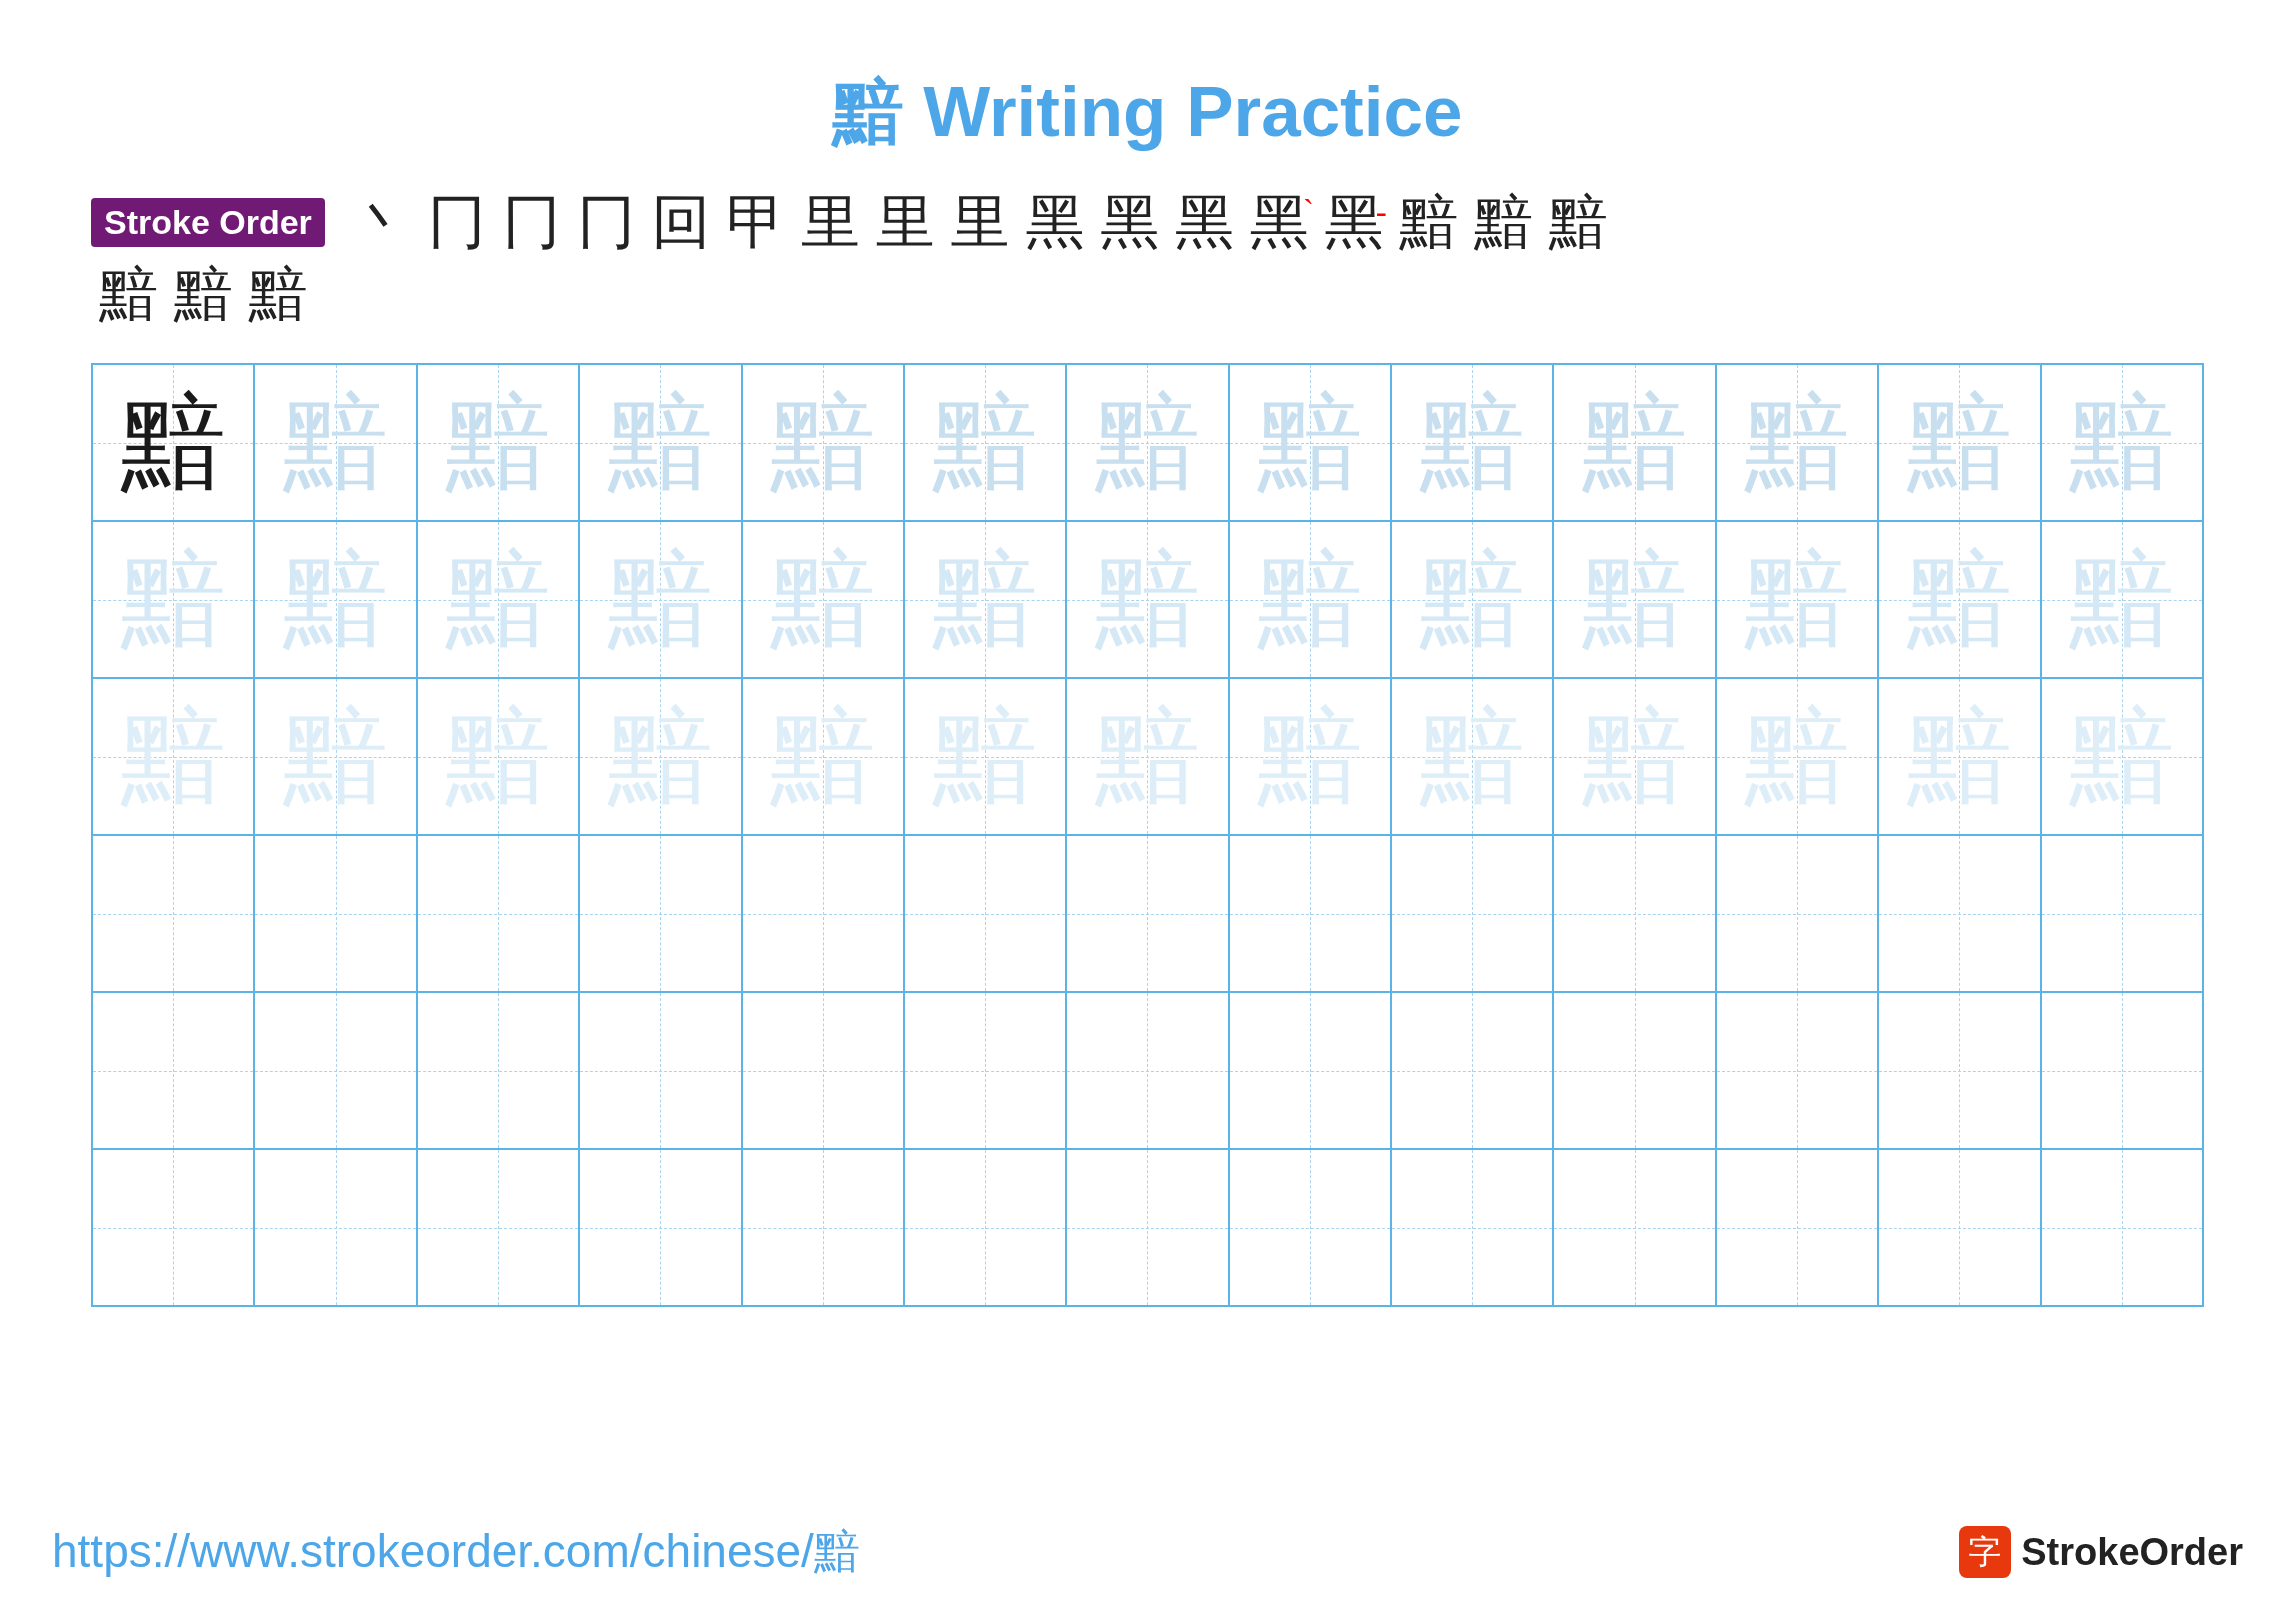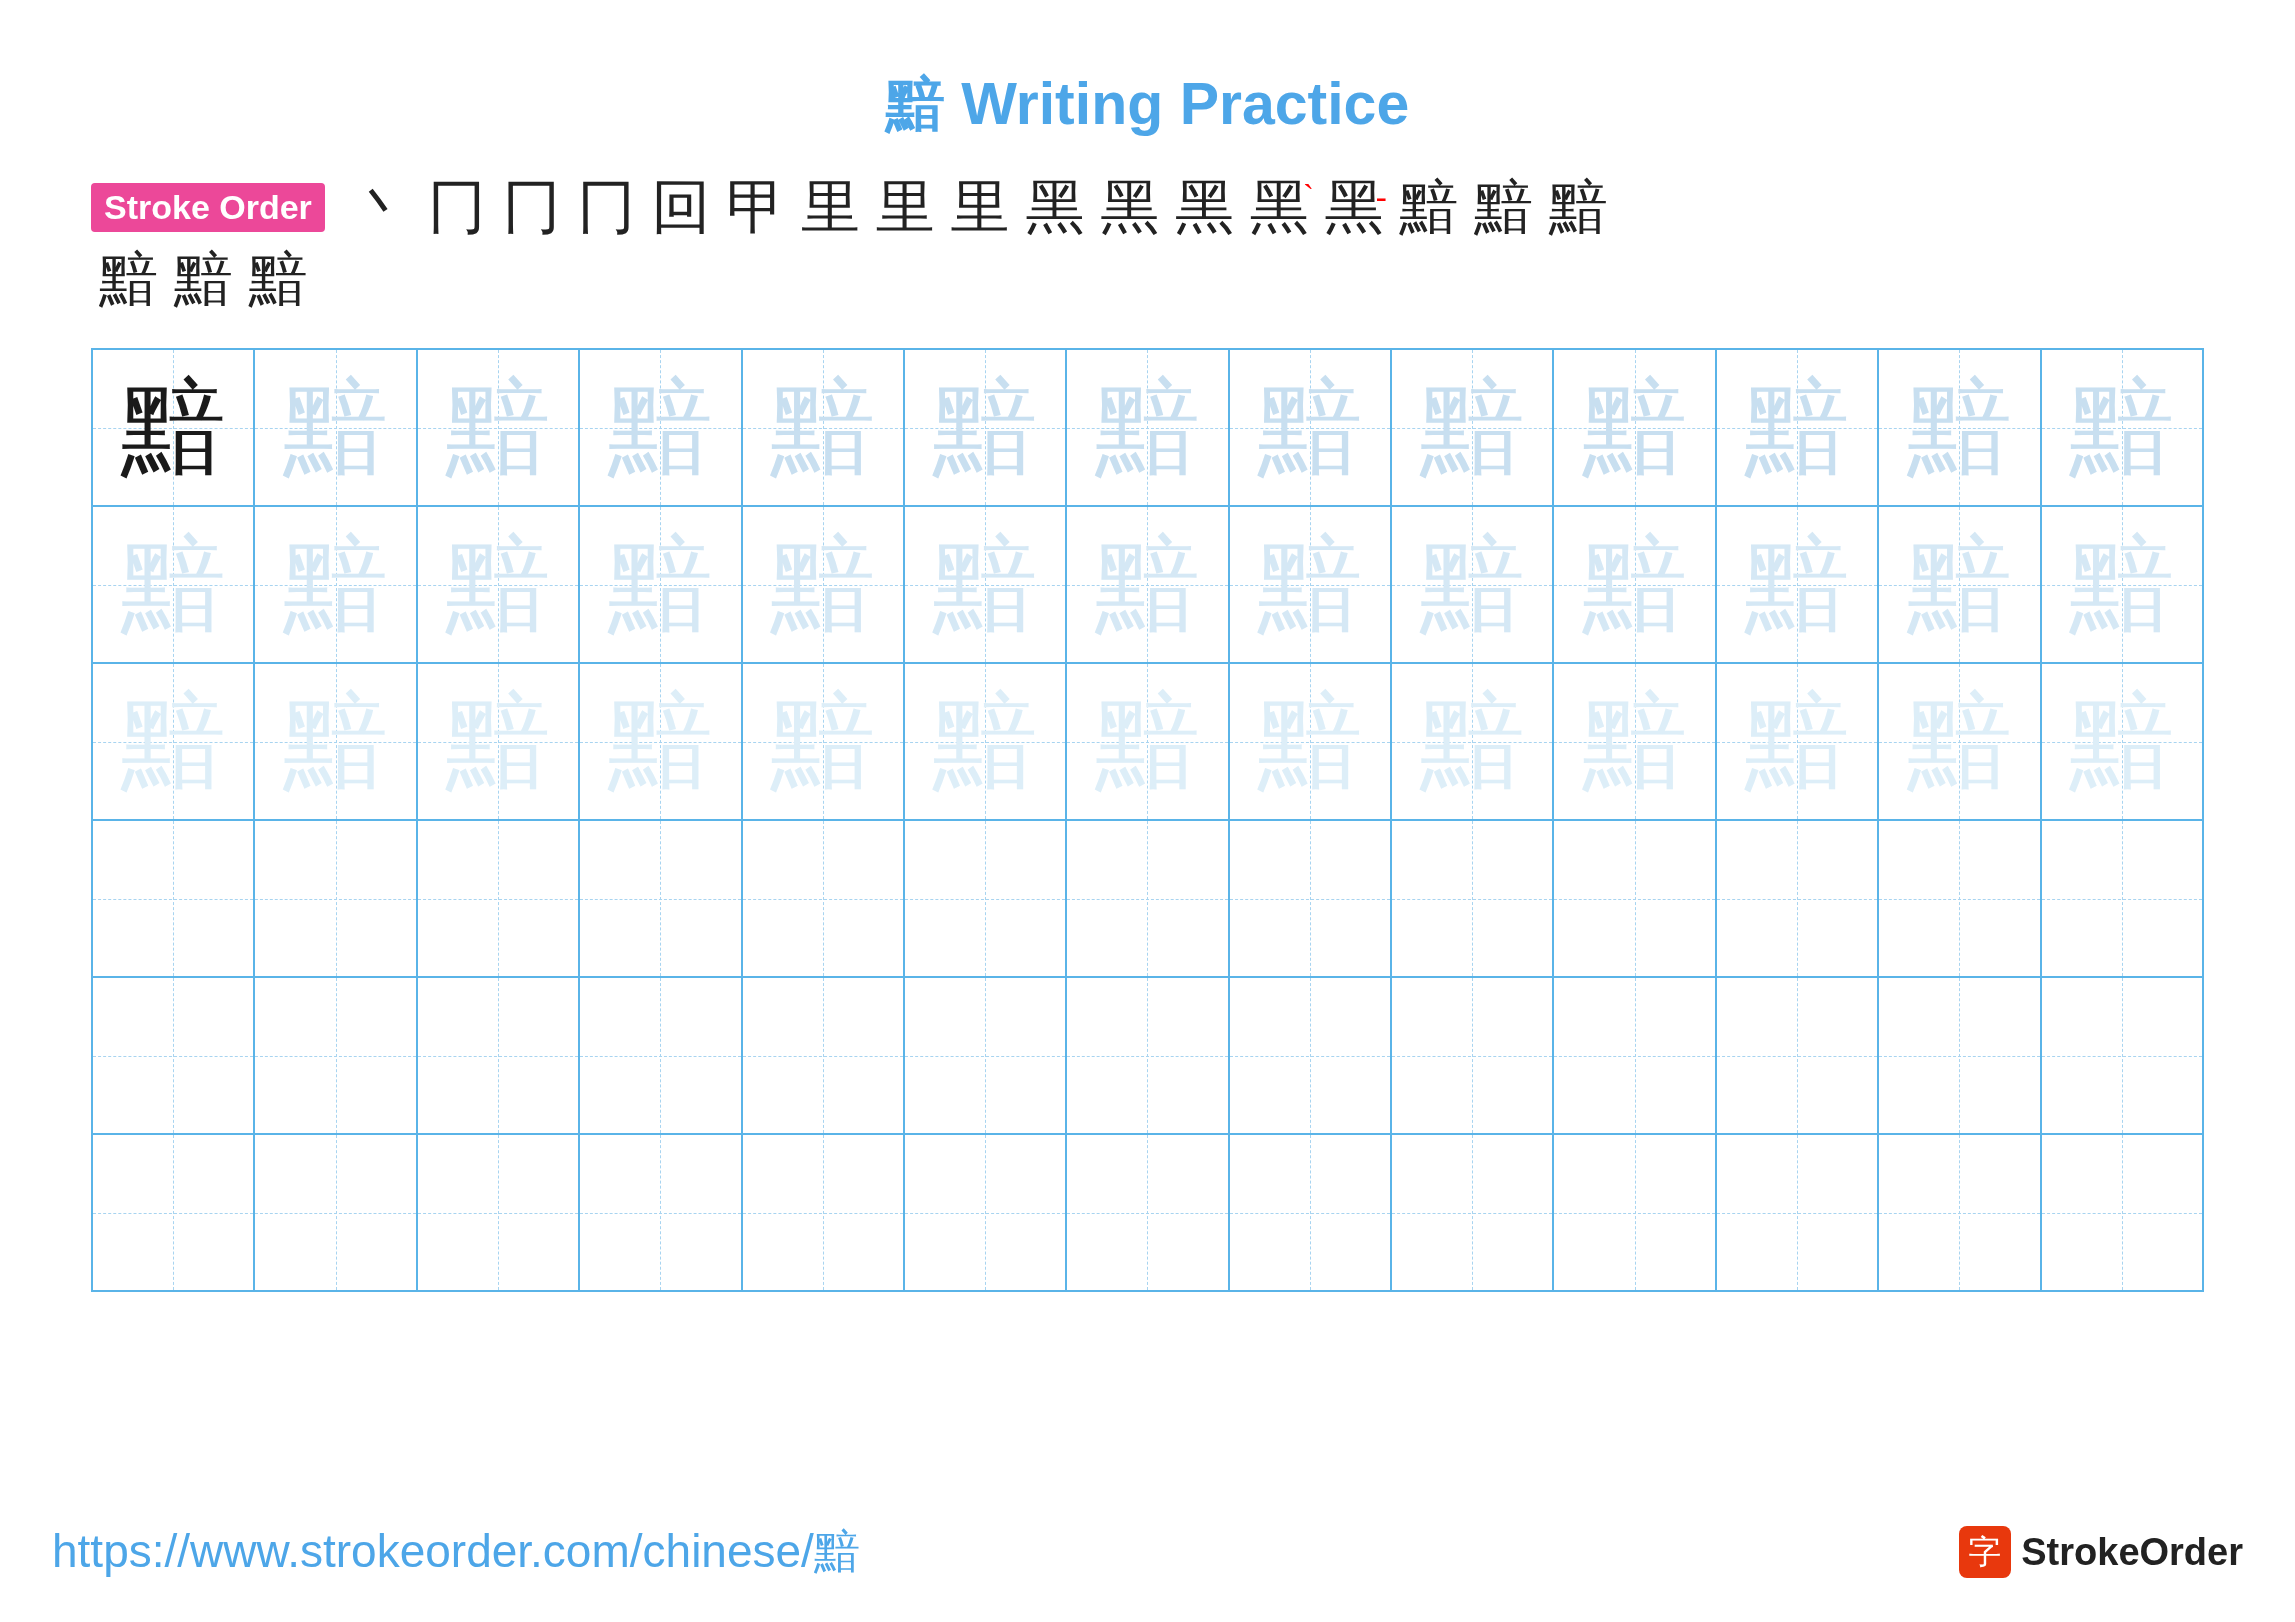--- a/index.html
+++ b/index.html
@@ -16,39 +16,39 @@
       width: 2295px;
       height: 1622px;
       background: #fff;
       position: relative;
       padding: 39px 52px;
     }
 
     
     .title {
       text-align: center;
-      font-size: 59px;
+      font-size: 71px;
       font-weight: bold;
       color: #4da6e8;
       font-family: Arial, sans-serif;
       margin-bottom: 33px;
       padding-top: 26px;
     }
 
     
     .stroke-order-section {
       display: flex;
       align-items: center;
       margin-bottom: 13px;
       padding-left: 39px;
       flex-wrap: wrap;
     }
 
     .stroke-order-badge {
-      background-color: #ec4899;
+      background-color: #701a75;
       color: white;
       font-size: 34px;
       font-weight: bold;
       font-family: Arial, sans-serif;
       padding: 5.2px 13px;
       border-radius: 3.9px;
       margin-right: 19.6px;
       white-space: nowrap;
     }
 

